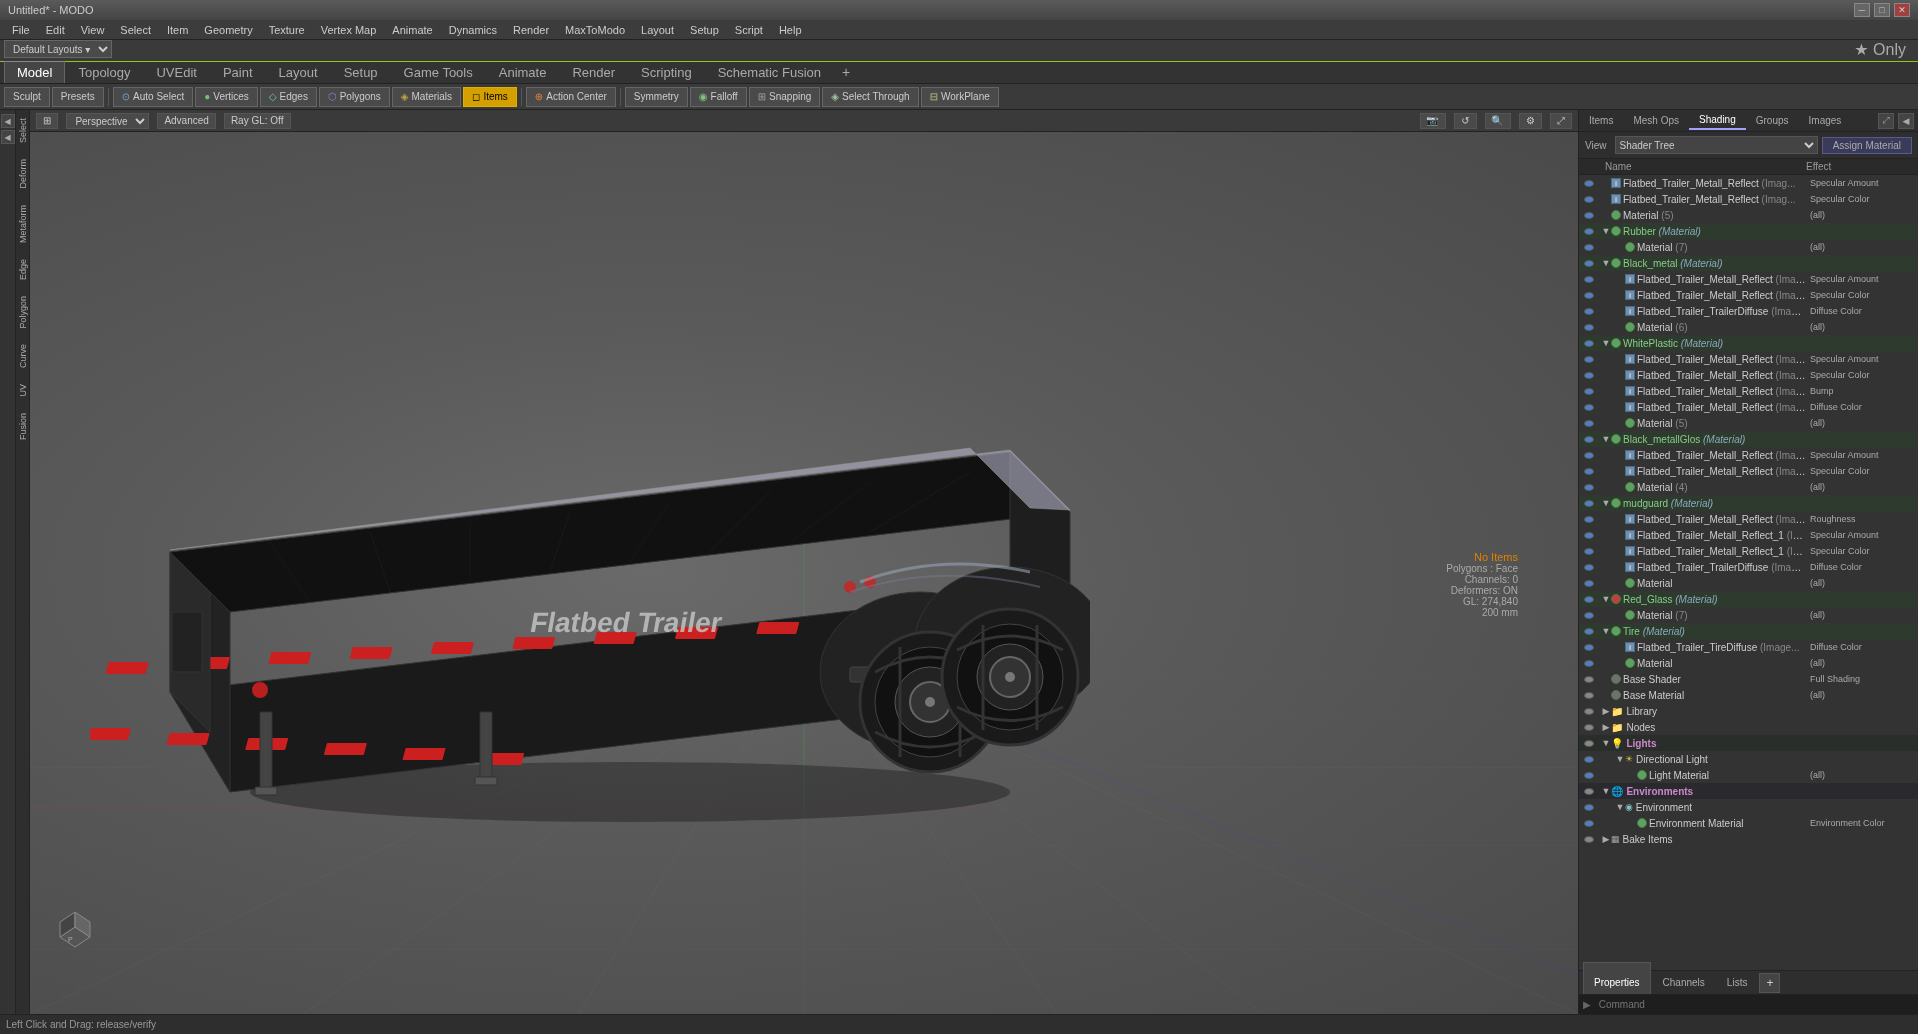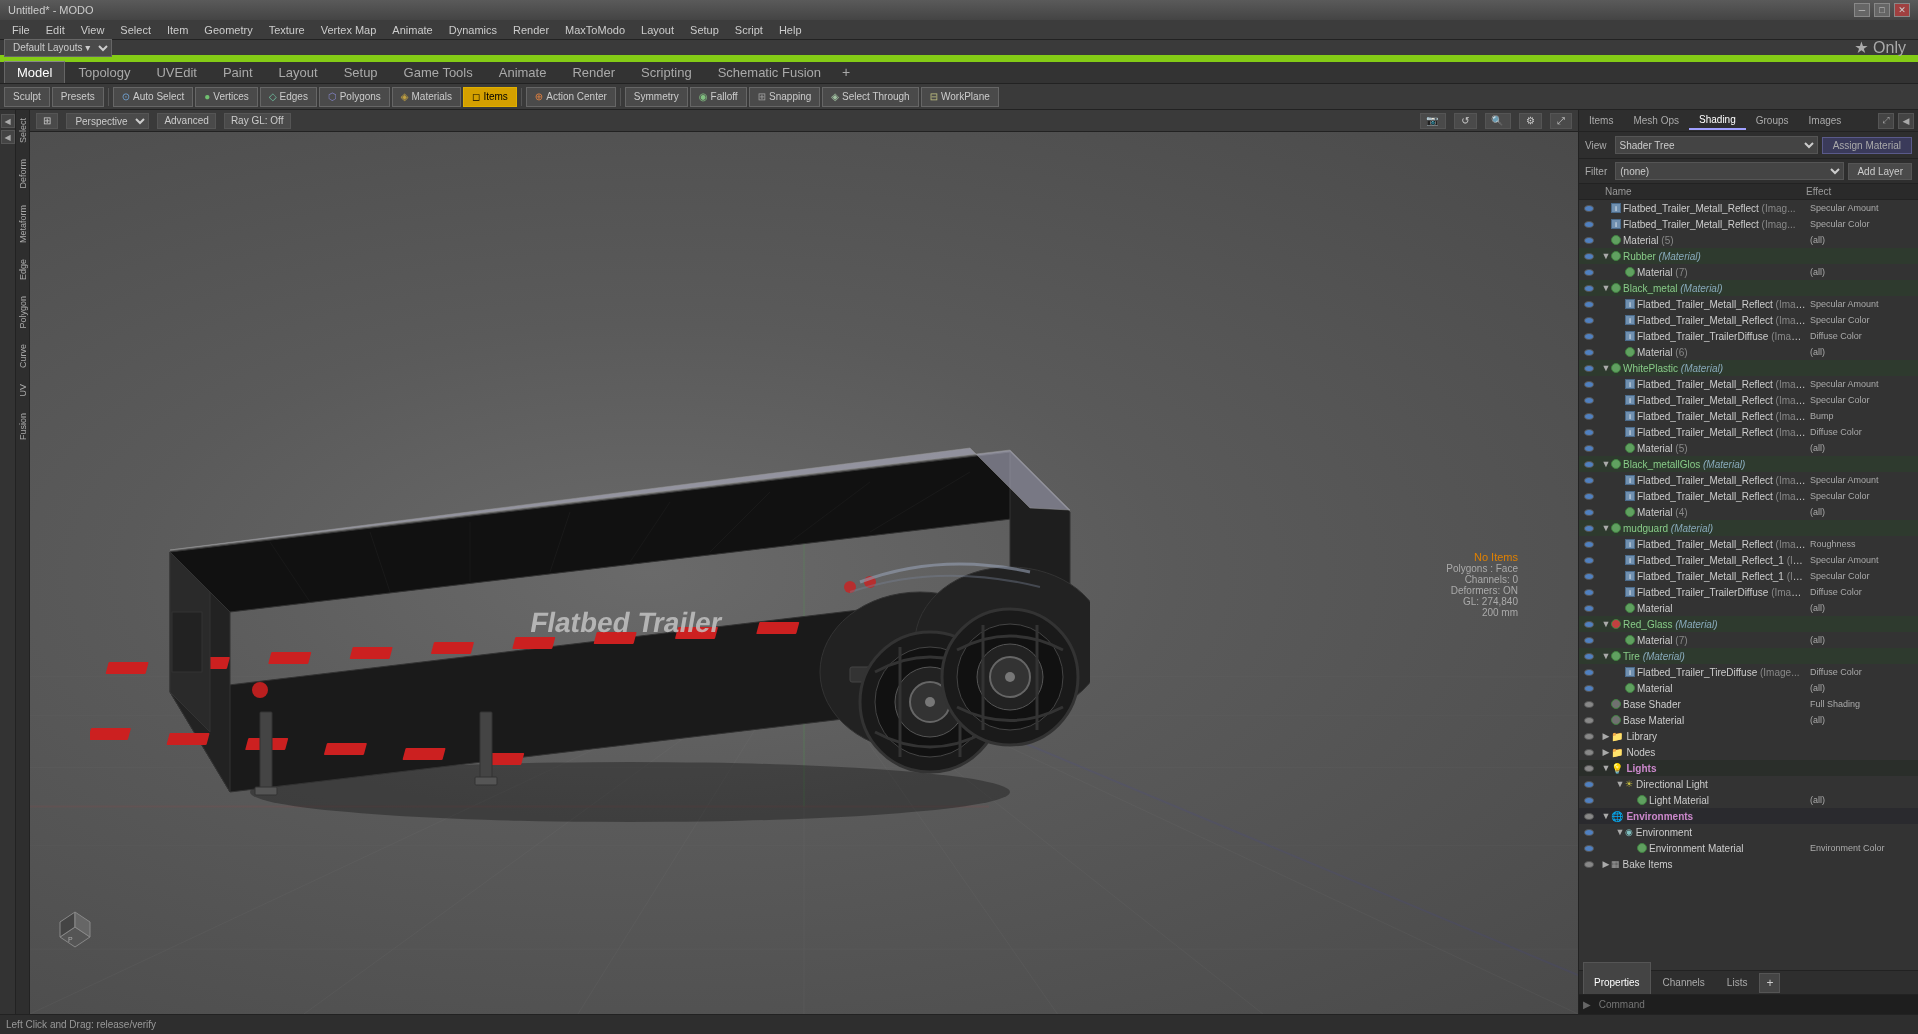--- a/index.html
+++ b/index.html
@@ -8,21 +8,21 @@
     
     #titlebar { height: 20px; background: linear-gradient(180deg, #5a5a5a, #444); display: flex; align-items: center; padding: 0 8px; justify-content: space-between; }
     #titlebar-controls { display: flex; gap: 4px; }
     .title-btn { width: 16px; height: 14px; background: #666; border: 1px solid #888; font-size: 9px; color: #ccc; display: flex; align-items: center; justify-content: center; cursor: pointer; }
 
     
     #menubar { height: 20px; background: #3c3c3c; display: flex; align-items: center; padding: 0 4px; border-bottom: 1px solid #222; }
     .menu-item { padding: 2px 8px; font-size: 11px; color: #ccc; cursor: pointer; white-space: nowrap; }
 
     
-    #layoutbar { height: 22px; background: #3a3a3a; display: flex; align-items: center; padding: 0 4px; border-bottom: 7px solid #84cc16; }
+    #layoutbar { height: 22px; background: #3a3a3a; display: flex; padding: 0 4px; border-bottom: 1px solid #84cc16; }
     #layout-select { background: #4a4a4a; border: 1px solid #666; color: #ccc; padding: 1px 4px; font-size: 10px; height: 18px; }
 
     
     #tabbar { height: 22px; background: #333; display: flex; align-items: flex-end; padding: 0 4px; border-bottom: 1px solid #222; }
     .tab { padding: 3px 12px; font-size: 13px; color: #aaa; cursor: pointer; border-top: 1px solid transparent; border-left: 1px solid transparent; border-right: 1px solid transparent; background: transparent; }
     .tab.active { background: #454545; color: #fff; border-top: 1px solid #888; border-left: 1px solid #666; border-right: 1px solid #666; }
     .tab-plus { padding: 3px 8px; font-size: 14px; color: #aaa; cursor: pointer; }
 
     
     #toolbar { height: 26px; background: #3a3a3a; display: flex; align-items: center; padding: 0 4px; gap: 2px; border-bottom: 1px solid #222; }
@@ -398,27 +398,20 @@
     </div>
 
     <div id="shader-header">
       <span style="font-size:10px;color:#aaa;margin-right:4px;">View</span>
       <select>
         <option>Shader Tree</option>
       </select>
       <button id="assign-mat-btn">Assign Material</button>
     </div>
 
-    <div id="filter-row">
-      <span style="font-size:10px;color:#aaa;margin-right:4px;">Filter</span>
-      <select>
-        <option>(none)</option>
-      </select>
-      <button class="filter-add-btn">Add Layer</button>
-    </div>
 
     <div id="shader-cols">
       <span class="col-eye"></span>
       <span class="col-name">Name</span>
       <span class="col-effect">Effect</span>
     </div>
 
     <div id="shader-tree">
 
       <div class="tree-row">

